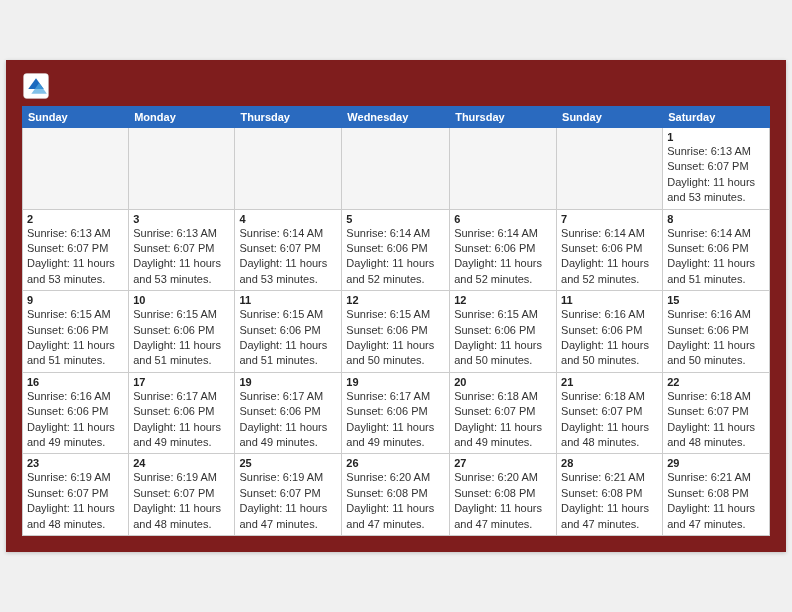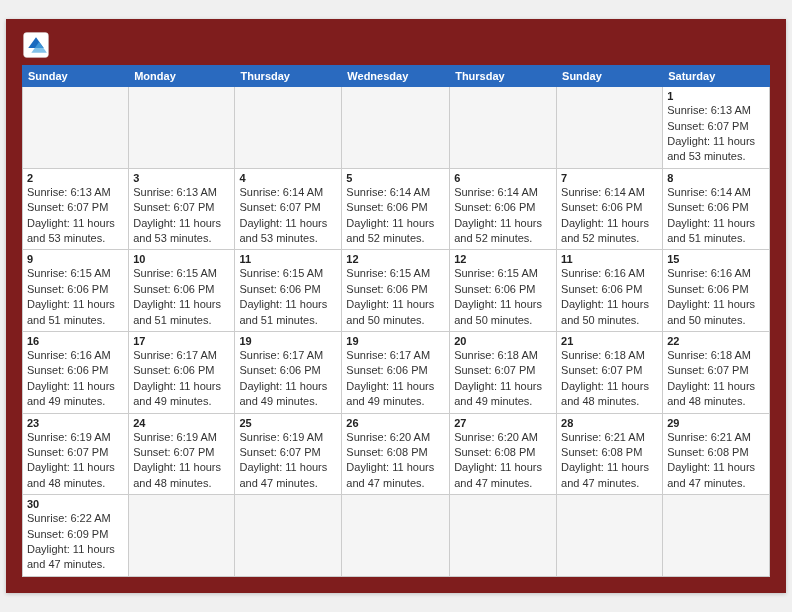--- a/index.html
+++ b/index.html
@@ -255,27 +255,15 @@
           </td>
           <td>
             <div class="day-number">28</div>
             <div class="day-info">Sunrise: 6:21 AM<br>Sunset: 6:08 PM<br>Daylight: 11 hours<br>and 47 minutes.</div>
           </td>
           <td>
             <div class="day-number">29</div>
             <div class="day-info">Sunrise: 6:21 AM<br>Sunset: 6:08 PM<br>Daylight: 11 hours<br>and 47 minutes.</div>
           </td>
         </tr>
-        <tr class="last-row">
-          <td>
-            <div class="day-number">30</div>
-            <div class="day-info">Sunrise: 6:22 AM<br>Sunset: 6:09 PM<br>Daylight: 11 hours<br>and 47 minutes.</div>
-          </td>
-          <td class="empty"></td>
-          <td class="empty"></td>
-          <td class="empty"></td>
-          <td class="empty"></td>
-          <td class="empty"></td>
-          <td class="empty"></td>
-        </tr>
       </tbody>
   </table>
 </div>
 
 </body></html>

